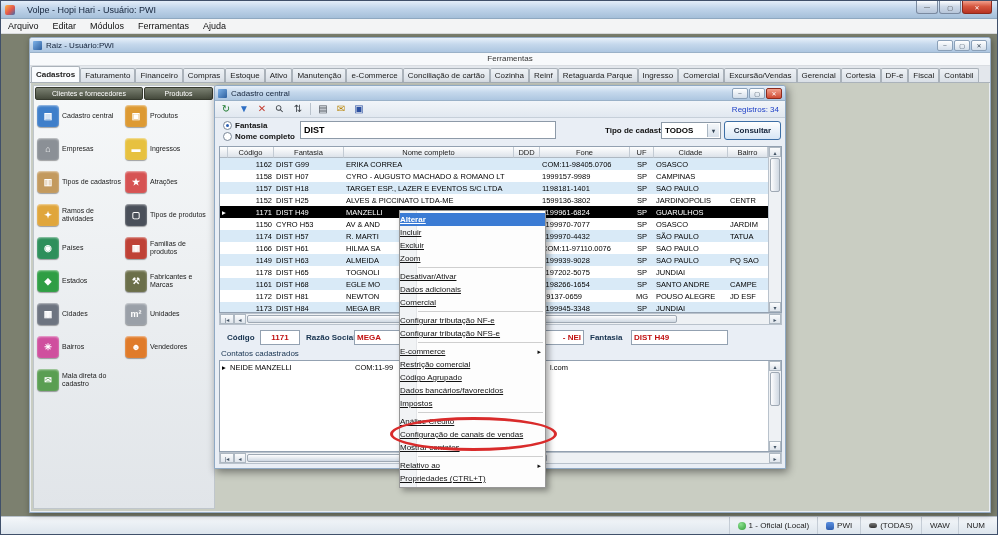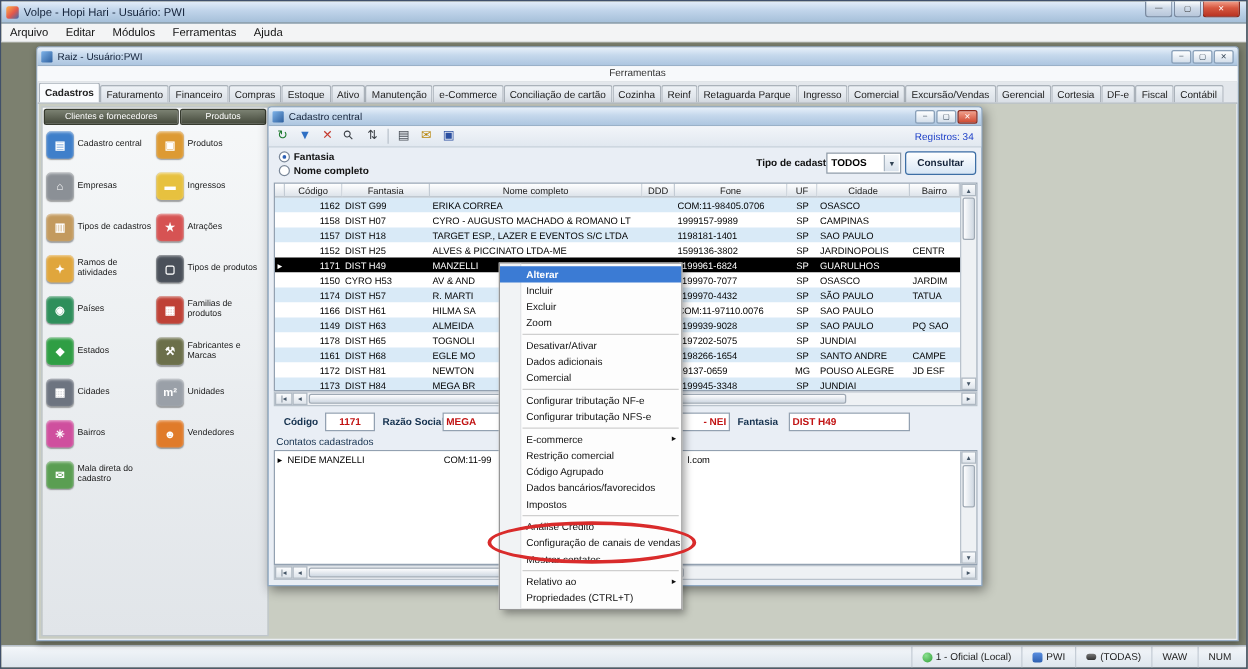--- a/index.html
+++ b/index.html
@@ -1,20 +1,20 @@
 <!DOCTYPE html>
 <html><head>
 <meta charset="utf-8">
 <style>
   *{margin:0;padding:0;box-sizing:border-box;}
   body{font-family:"Liberation Sans",sans-serif;background:#555;}
   .screen{position:relative;width:998px;height:535px;background:#7c806f;overflow:hidden;border:1px solid #40506a;}
 
   
-  .titlebar{position:absolute;left:0;top:0;right:0;height:18px;background:linear-gradient(#e3edf9,#c0d4ea 45%,#a5bfd9);border-bottom:1px solid #8fa8c0;display:flex;align-items:center;gap:4px;padding-left:4px;font-size:9px;color:#14233a;}
+  .titlebar{position:absolute;left:0;top:0;right:0;height:18px;background:linear-gradient(#e3edf9,#c0d4ea 45%,#a5bfd9);border-bottom:1px solid #8fa8c0;display:flex;align-items:center;gap:12px;padding-left:4px;font-size:9px;color:#14233a;}
   .appico{width:10px;height:10px;border-radius:2px;background:linear-gradient(135deg,#ffb347,#e2574c 55%,#3a6fb3);flex:0 0 10px;}
   .winbtns{position:absolute;right:5px;top:0;display:flex;}
   .wb{width:22px;height:13px;border:1px solid #7a8aa0;border-top:none;background:linear-gradient(#fdfeff,#cfdae8 45%,#b7c6da);border-radius:0 0 3px 3px;display:flex;align-items:center;justify-content:center;font-size:6px;color:#333;margin-left:1px;}
   .wb.close{width:30px;background:linear-gradient(#f2a08c,#d6573f 45%,#b83322);color:#fff;border-color:#8c2a1c;}
   .wb-min::after{content:"—";} .wb-max::after{content:"▢";} .wb-close::after{content:"✕";}
   .menubar{position:absolute;top:18px;left:0;right:0;height:15px;background:#f3f4f5;border-bottom:1px solid #d8dadc;display:flex;align-items:center;font-size:9px;}
   .mi{padding:0 7px;height:100%;display:flex;align-items:center;color:#111;cursor:default;}
   .mdi-bg{position:absolute;top:33px;left:0;right:0;bottom:18px;background:#7c806f;}
 
   
@@ -106,21 +106,21 @@
   
   .contlbl{position:absolute;top:263px;left:6px;font-size:8px;color:#16324f;}
   .cgrid{position:absolute;top:274px;left:4px;width:563px;height:92px;border:1px solid #93a1b1;background:#fff;display:flex;}
   .ctable{width:548px;overflow:hidden;}
   .crow{display:flex;height:12px;background:#fff;}
   .email-frag{padding-left:42px !important;}
 
   
   .ctxmenu{position:absolute;left:398px;top:209px;width:147px;background:#fdfdfd;border:1px solid #979797;box-shadow:3px 3px 6px rgba(0,0,0,.35);padding:2px 0;z-index:50;}
   .ctxmenu::before{content:"";position:absolute;left:0;top:0;bottom:0;width:16px;background:#f1f3f5;border-right:1px solid #e3e5e8;}
-  .cmi{position:relative;height:13px;line-height:13px;font-size:8px;padding-left:21px;color:#111;white-space:nowrap;overflow:hidden;cursor:default;}
+  .cmi{position:relative;height:13px;line-height:13px;font-size:8px;color:#111;white-space:nowrap;overflow:hidden;cursor:default;text-decoration:underline;}
   .cmi.sel{background:#3b7bd4;color:#fff;font-weight:bold;}
   .cmi .sub{position:absolute;right:4px;font-size:7px;}
   .csep{height:1px;background:#cfcfcf;margin:2px 2px 2px 18px;position:relative;}
 
   
   .ellipse{position:absolute;left:389px;top:416px;width:167px;height:34px;border:3px solid #d92b2b;border-radius:50%;z-index:60;pointer-events:none;}
 </style>
 </head>
 <body>
 
@@ -298,20 +298,21 @@
 
     <div class="dfilters" data-name="filter-panel">
       <div class="radio r1" data-name="radio-fantasia">
         <span class="rdot on" data-name="radio-fantasia-dot"></span>
         <span data-name="radio-fantasia-label">Fantasia</span>
       </div>
       <div class="radio r2" data-name="radio-nome-completo">
         <span class="rdot" data-name="radio-nome-completo-dot"></span>
         <span data-name="radio-nome-completo-label">Nome completo</span>
       </div>
+      <input class="dsearch" data-name="search-input" value="DIST" style="">
       <span class="tipolbl" data-name="tipo-cadastro-label">Tipo de cadastro</span>
       <div class="tiposel" data-name="tipo-cadastro-select">
         <span data-name="tipo-cadastro-value">TODOS</span>
         <span class="selarrow" data-name="dropdown-arrow-icon"></span>
       </div>
       <div class="consultar" data-name="consultar-button">Consultar</div>
     </div>
 
     <div class="grid" data-name="results-grid">
       <div class="gtable" data-name="results-table">

